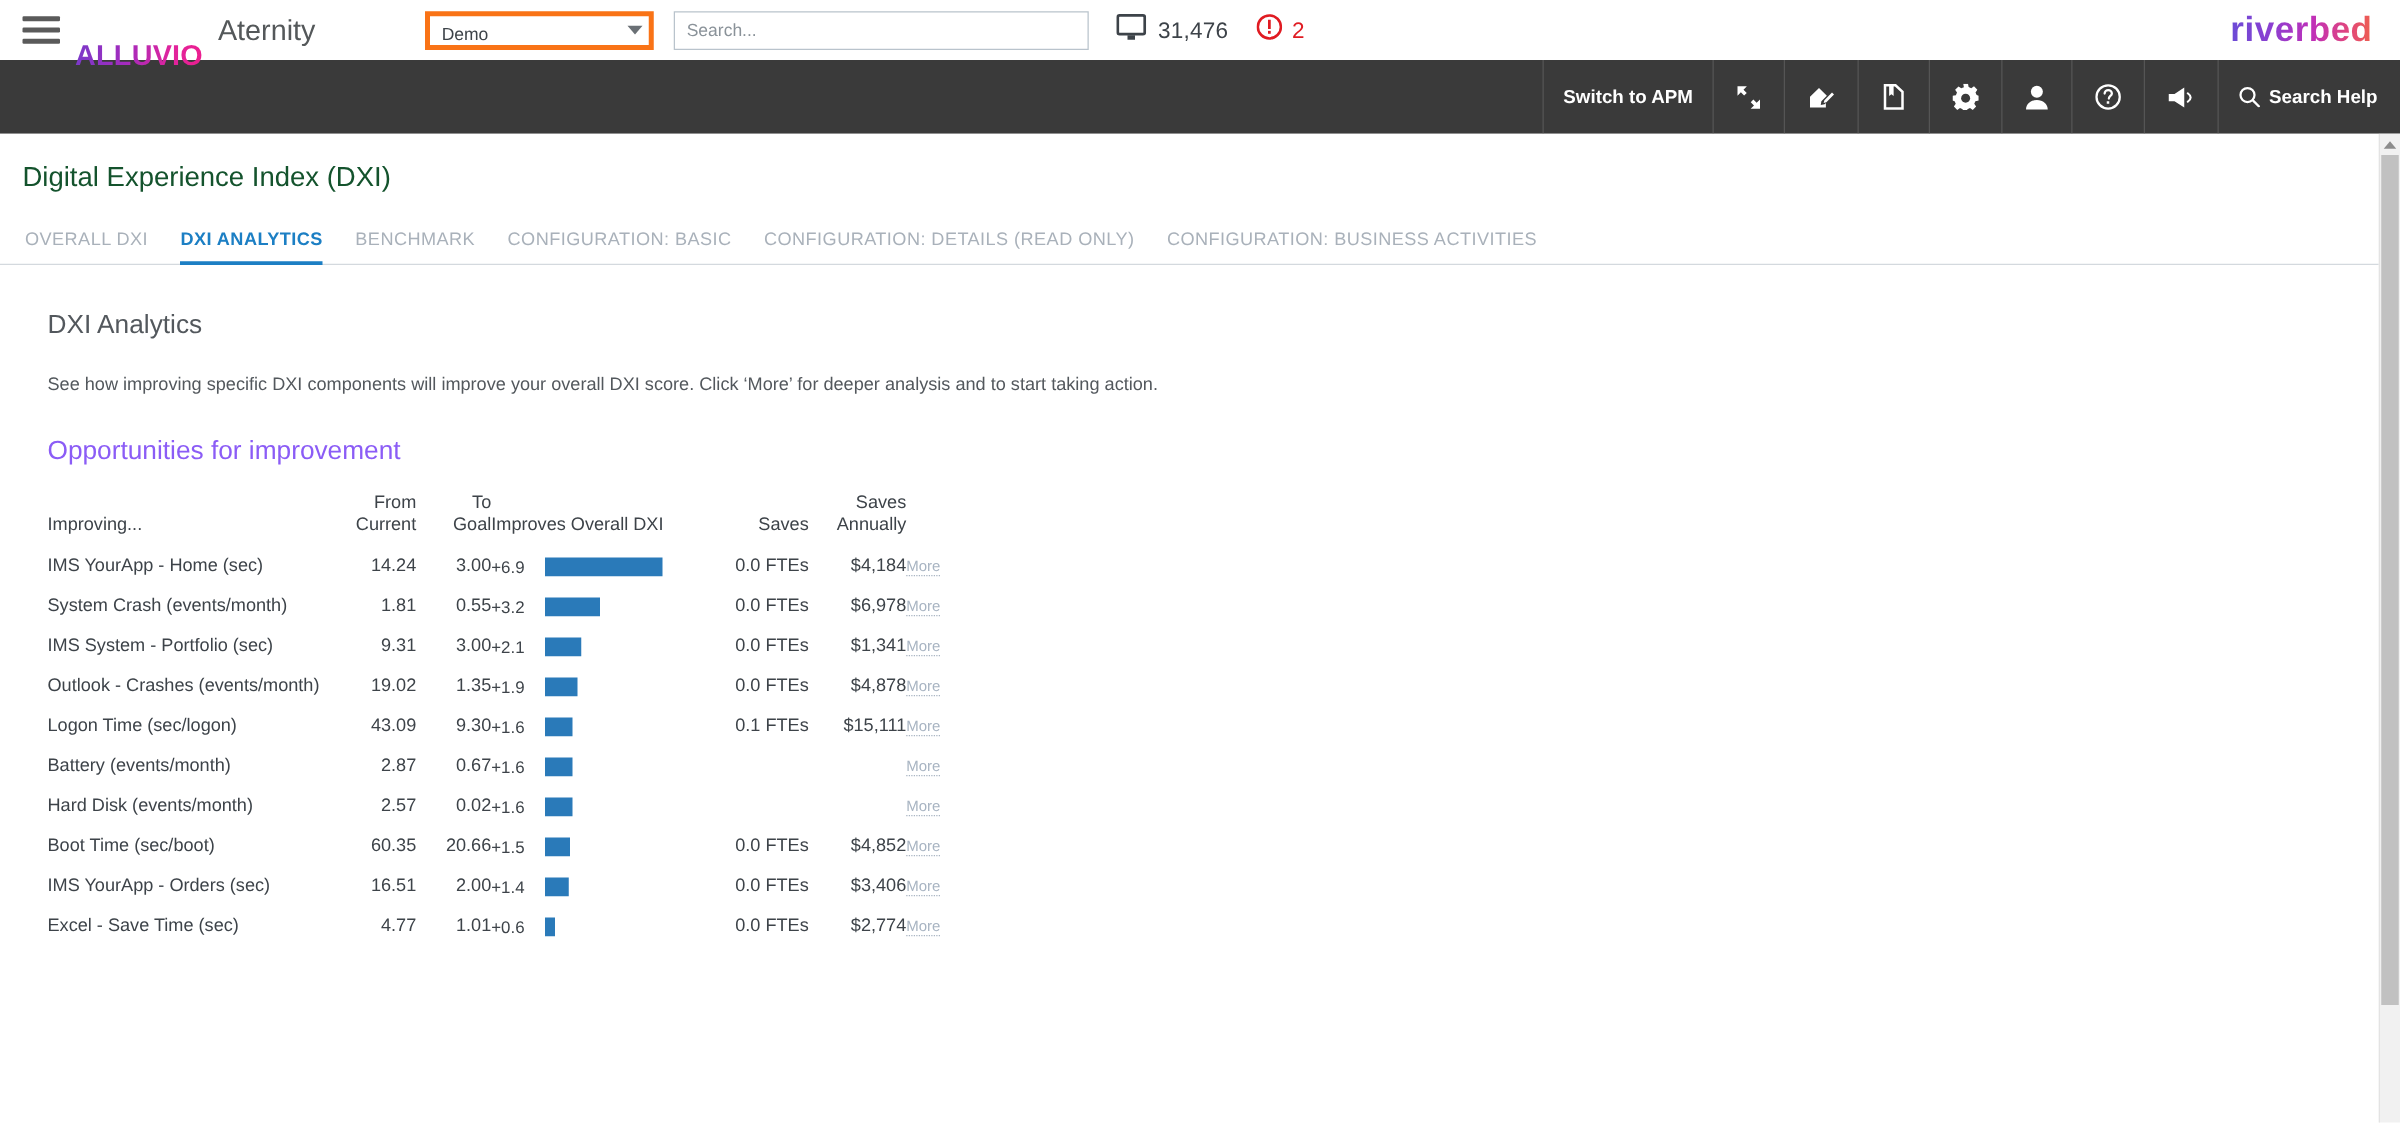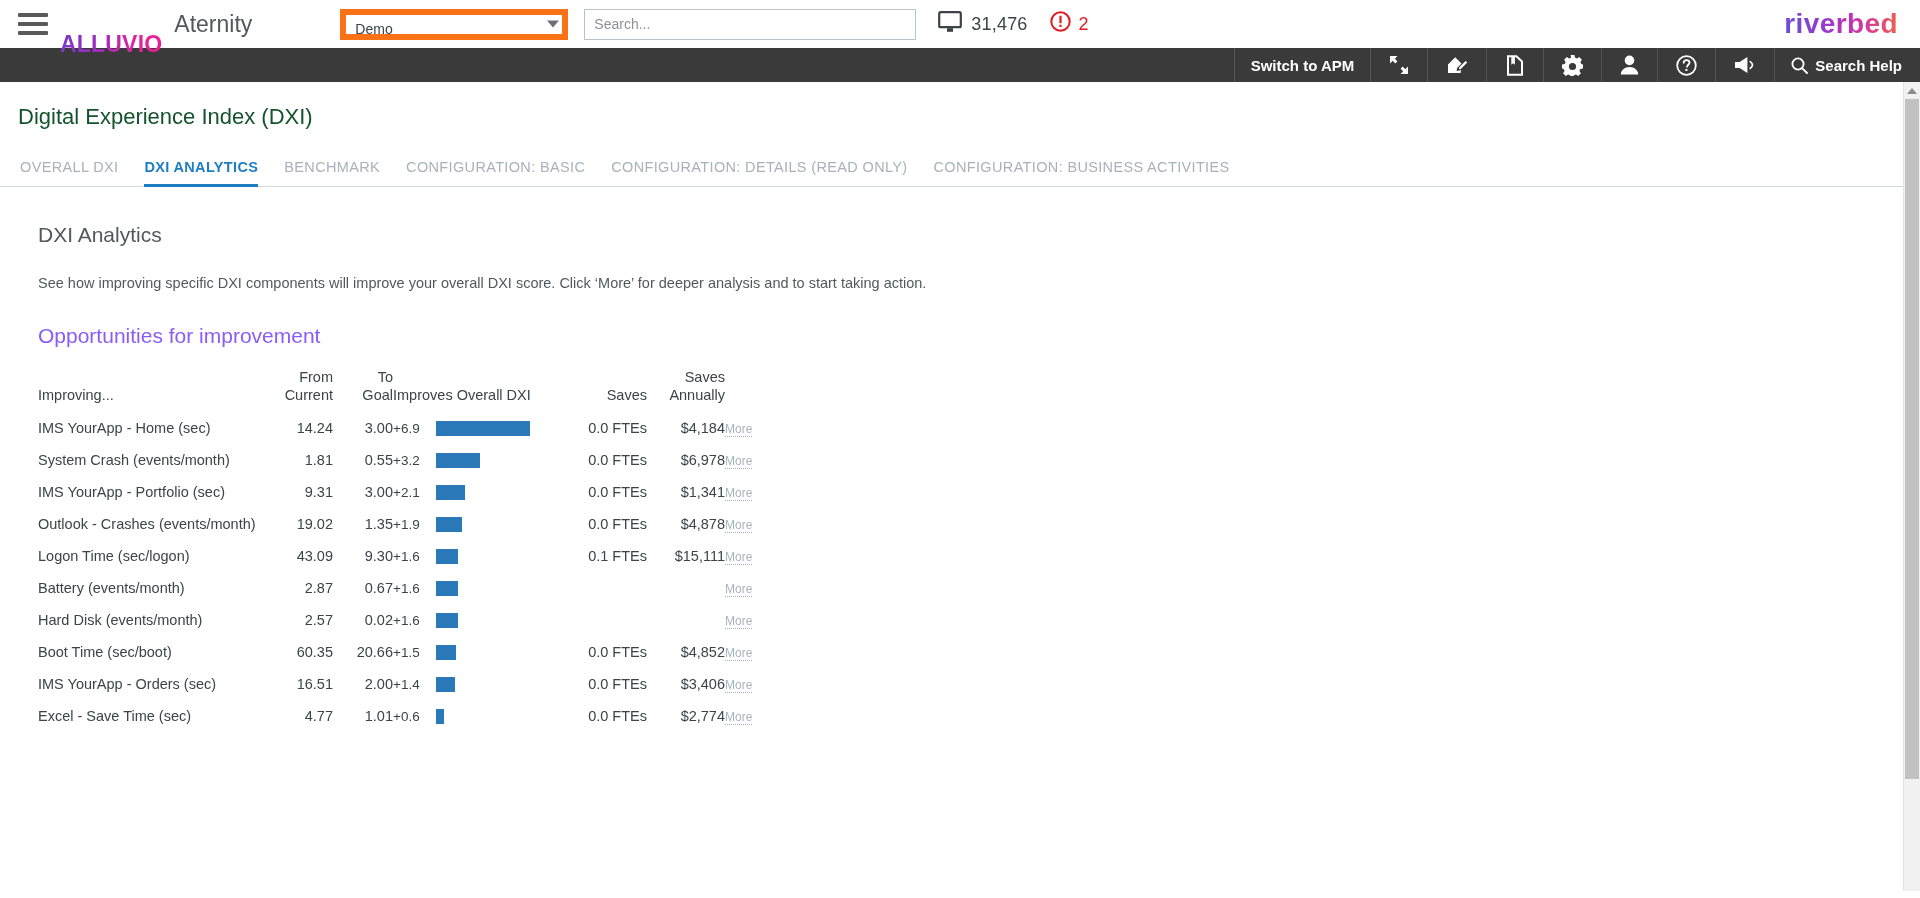--- a/index.html
+++ b/index.html
@@ -43,22 +43,22 @@
   }
   .brand-product {
     font-size: 23px;
     color: #54585a;
     font-weight: normal;
     line-height: 1;
     margin-right: 88px;
   }
   .sel-wrap { position: relative; }
   select.tenant-select, .tenant-select {
-    width: 228px; height: 31px;
-    border: 6px solid #f97316;
+    width: 183px; height: 31px;
+    border: 4px solid #f97316;
     background: #fff;
     font-size: 14px;
     color: #3d4349;
     padding: 0 24px 0 9px;
     font-family: "Liberation Sans", sans-serif;
     appearance: none; -webkit-appearance: none;
     border-radius: 0;
     line-height: 29px;
     cursor: pointer;
   }
@@ -105,21 +105,21 @@
     background: linear-gradient(90deg,#6b4bd6 0%,#8c3fd1 28%,#c030b8 55%,#e2487a 80%,#f2673f 100%);
     -webkit-background-clip: text;
     background-clip: text;
     color: transparent;
     line-height: 1;
     padding-right: 6px;
   }
 
   
   .darkbar {
-    height: 34px;
+    height: 59px;
     background: #3a3a3a;
     display: flex;
     align-items: stretch;
     justify-content: flex-end;
   }
   .darkbar .item {
     display: flex; align-items: center; justify-content: center;
     color: #ffffff;
     border-left: 1px solid #555;
     padding: 0 16px;
@@ -445,21 +445,21 @@
                 <div class="dxi-cell">
                   <span class="dxi-val">+3.2</span>
                   <span class="dxi-bar" style="width: 43.5942px; background: rgb(42, 122, 185);"></span>
                 </div>
               </td>
               <td class="c-saves">0.0 FTEs</td>
               <td class="c-annual">$6,978</td>
               <td class="c-more"><a class="more-link">More</a></td>
             </tr>
             <tr>
-              <td class="c-improving">IMS YourApp - Portfolio (sec)</td>
+              <td class="c-improving">IMS System - Portfolio (sec)</td>
               <td class="c-from">9.31</td>
               <td class="c-to">3.00</td>
               <td class="c-imp">
                 <div class="dxi-cell">
                   <span class="dxi-val">+2.1</span>
                   <span class="dxi-bar" style="width: 28.6087px; background: rgb(42, 122, 185);"></span>
                 </div>
               </td>
               <td class="c-saves">0.0 FTEs</td>
               <td class="c-annual">$1,341</td>

